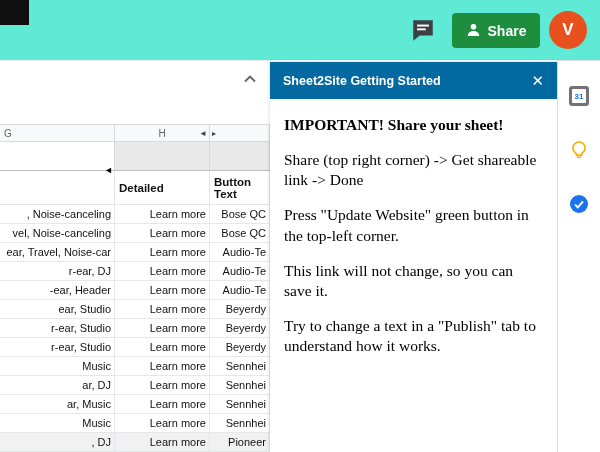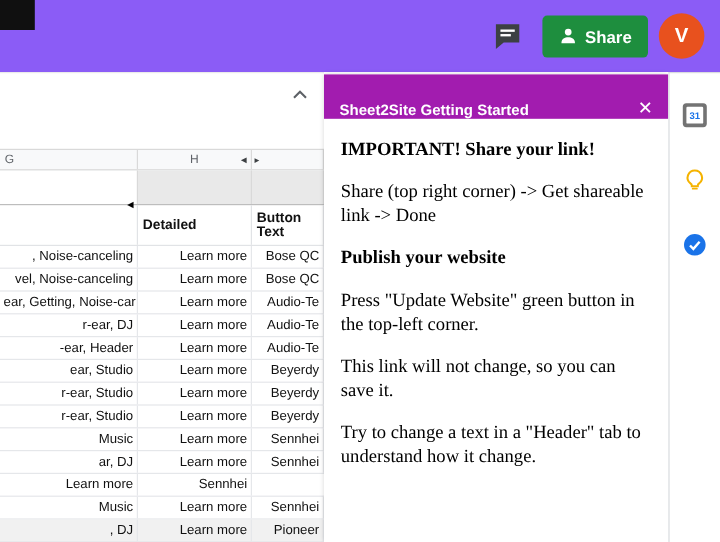--- a/index.html
+++ b/index.html
@@ -1,21 +1,21 @@
 <!DOCTYPE html>
 <html><head>
 <meta charset="utf-8">
 <style>
   * { margin:0; padding:0; box-sizing:border-box; }
   html,body { width:600px; height:452px; overflow:hidden; background:#fff;
               font-family:"Liberation Sans", sans-serif; }
   .screen { position:relative; width:600px; height:452px; background:#fff; }
 
   
-  .topbar { position:absolute; left:0; top:0; width:600px; height:60px; background:#8b5cf6; }
+  .topbar { position:absolute; left:0; top:0; width:600px; height:60px; background:#5eead4; }
   .corner-artifact { position:absolute; left:0; top:0; width:29px; height:25px; background:#101010; }
   .comment-btn { position:absolute; left:408px; top:17px; width:30px; height:28px;
                  border:none; background:transparent; cursor:pointer; }
   .share-btn { position:absolute; left:452px; top:13px; height:35px; width:88px;
                background:#1e8e3e; color:#fff; border:none; border-radius:4px;
                display:flex; align-items:center; justify-content:center; gap:7px;
                font-size:14px; font-weight:bold; cursor:pointer; }
   .avatar { position:absolute; left:549px; top:11px; width:38px; height:38px; border-radius:50%;
             background:#e8511e; color:#fff; display:flex; align-items:center; justify-content:center;
             font-size:17px; font-weight:bold; cursor:pointer; }
@@ -46,21 +46,21 @@
   .filter-arrow { position:absolute; right:1px; top:-6px; font-size:9px; color:#000; cursor:pointer; }
 
   .data-row { height:19px; line-height:19px; border-bottom:1px solid #e5e7ea;text-align:right; }
   .data-row .cell { padding:0 3px; white-space:nowrap; overflow:hidden;
                     border-right:1px solid #e5e7ea; cursor:cell; }
   .data-row.shaded { background:#f1f1f1; }
 
   
   .panel { position:absolute; left:270px; top:62px; width:287px; height:390px; background:#fff;
            box-shadow:0 0 4px rgba(0,0,0,.18); }
-  .panel-header { height:37px; background:#a21caf; color:#fff; display:flex; align-items:flex-end;
+  .panel-header { height:37px; background:#0369a1; color:#fff; display:flex; align-items:center;
                   padding:0 13px; }
   .panel-title { font-size:12.5px; font-weight:bold; flex:1; }
   .panel-close { background:none; border:none; color:#fff; font-size:15px; cursor:pointer; }
   .panel-body { padding:16px 14px 0 14px; font-family:"Liberation Serif", serif;
                 font-size:15.5px; line-height:1.3; color:#000; overflow:hidden; height:353px; }
   .panel-body p { margin-bottom:15px; }
   .panel-body p.bold { font-weight:bold; }
 
   
   .rail { position:absolute; left:557px; top:60px; width:43px; height:392px; background:#fff;
@@ -152,21 +152,21 @@
       <div class="cell">, Noise-canceling</div>
       <div class="cell">Learn more</div>
       <div class="cell">Bose QC</div>
     </div>
     <div class="grid-row data-row">
       <div class="cell">vel, Noise-canceling</div>
       <div class="cell">Learn more</div>
       <div class="cell">Bose QC</div>
     </div>
     <div class="grid-row data-row">
-      <div class="cell">ear, Getting, Noise-car</div>
+      <div class="cell">ear, Travel, Noise-car</div>
       <div class="cell">Learn more</div>
       <div class="cell">Audio-Te</div>
     </div>
     <div class="grid-row data-row">
       <div class="cell">r-ear, DJ</div>
       <div class="cell">Learn more</div>
       <div class="cell">Audio-Te</div>
     </div>
     <div class="grid-row data-row">
       <div class="cell">-ear, Header</div>
@@ -192,20 +192,21 @@
       <div class="cell">Music</div>
       <div class="cell">Learn more</div>
       <div class="cell">Sennhei</div>
     </div>
     <div class="grid-row data-row">
       <div class="cell">ar, DJ</div>
       <div class="cell">Learn more</div>
       <div class="cell">Sennhei</div>
     </div>
     <div class="grid-row data-row">
+      <div class="cell">ar, Music</div>
       <div class="cell">Learn more</div>
       <div class="cell">Sennhei</div>
     </div>
     <div class="grid-row data-row">
       <div class="cell">Music</div>
       <div class="cell">Learn more</div>
       <div class="cell">Sennhei</div>
     </div>
     <div class="grid-row data-row shaded">
       <div class="cell">, DJ</div>
@@ -213,26 +214,25 @@
       <div class="cell">Pioneer</div>
     </div>
   </div>
 
   <div class="panel">
     <div class="panel-header">
       <span class="panel-title">Sheet2Site Getting Started</span>
       <button class="panel-close">✕</button>
     </div>
     <div class="panel-body">
-      <p class="bold">IMPORTANT! Share your link!</p>
+      <p class="bold">IMPORTANT! Share your sheet!</p>
       <p>Share (top right corner) -&gt; Get shareable link -&gt; Done</p>
-      <p class="bold">Publish your website</p>
       <p>Press "Update Website" green button in the top-left corner.</p>
       <p>This link will not change, so you can save it.</p>
-      <p>Try to change a text in a "Header" tab to understand how it change.</p>
+      <p>Try to change a text in a "Publish" tab to understand how it works.</p>
     </div>
   </div>
 
   <div class="rail">
     <button class="rail-icon">
       <span class="cal-outer">
         <span class="cal-inner">31</span>
       </span>
     </button>
     <button class="rail-icon">

